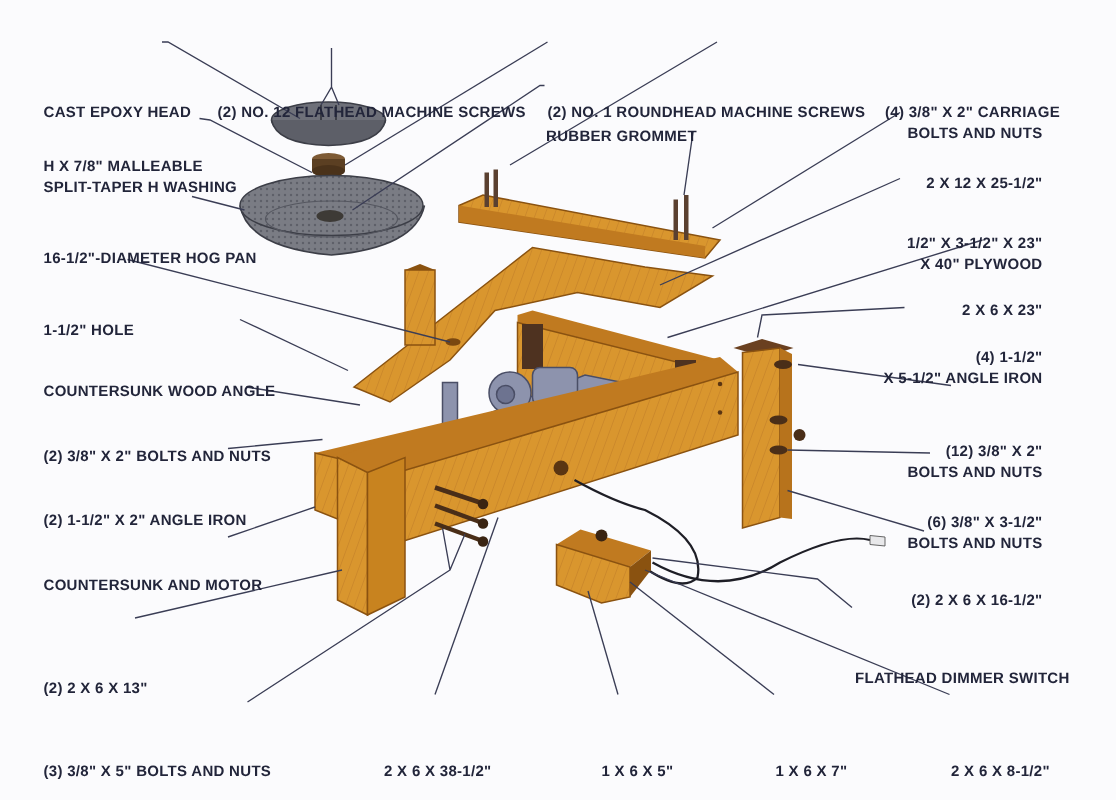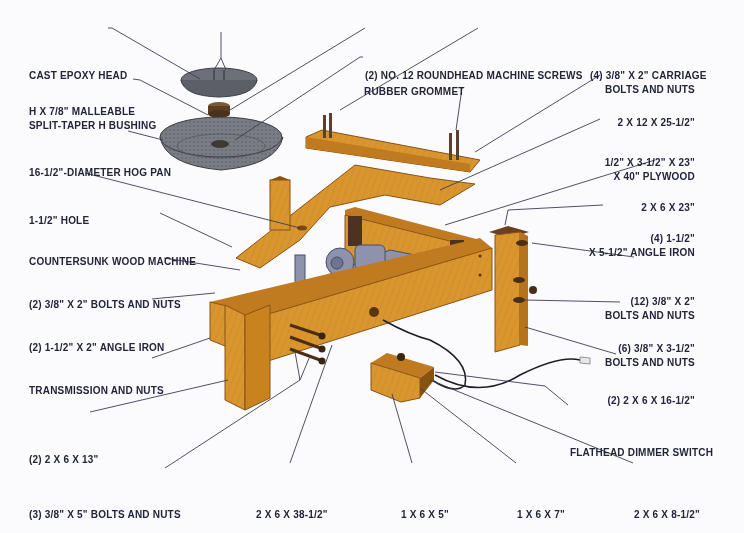--- a/index.html
+++ b/index.html
@@ -166,62 +166,63 @@
       <path d="M90 412 L228 380"></path>
       <path d="M165 468 L300 380 L295 352 M300 380 L310 356"></path>
       <path d="M290 463 L332 345"></path>
       <path d="M412 463 L392 394"></path>
       <path d="M516 463 L420 388"></path>
       <path d="M633 463 L430 380"></path>
     </g>
   </svg>
 
   <div class="lbl" style="left:29px;top:21px;">CAST EPOXY HEAD</div>
-  <div class="lbl" style="left:365px;top:21px;">(2) NO. 12 ROUNDHEAD MACHINE SCREWS</div>
+  <div class="lbl" style="left:145px;top:21px;">(2) NO. 12 FLATHEAD MACHINE SCREWS</div>
+  <div class="lbl" style="left:365px;top:21px;">(2) NO. 1 ROUNDHEAD MACHINE SCREWS</div>
   <div class="lbl r" style="left:590px;top:21px;width:105px;">
     <span>(4) 3/8" X 2" CARRIAGE</span>
     <span>BOLTS AND NUTS</span>
   </div>
 
   <div class="lbl" style="left:29px;top:57px;">
     <span>H X 7/8" MALLEABLE</span>
-    <span>SPLIT-TAPER H BUSHING</span>
+    <span>SPLIT-TAPER H WASHING</span>
   </div>
   <div class="lbl" style="left:364px;top:37px;">RUBBER GROMMET</div>
 
   <div class="lbl r" style="left:590px;top:68px;width:105px;">2 X 12 X 25-1/2"</div>
   <div class="lbl" style="left:29px;top:118px;">16-1/2"-DIAMETER HOG PAN</div>
   <div class="lbl r" style="left:580px;top:108px;width:115px;">
     <span>1/2" X 3-1/2" X 23"</span>
     <span>X 40" PLYWOOD</span>
   </div>
 
   <div class="lbl" style="left:29px;top:166px;">1-1/2" HOLE</div>
   <div class="lbl r" style="left:600px;top:153px;width:95px;">2 X 6 X 23"</div>
 
-  <div class="lbl" style="left:29px;top:207px;">COUNTERSUNK WOOD MACHINE</div>
+  <div class="lbl" style="left:29px;top:207px;">COUNTERSUNK WOOD ANGLE</div>
   <div class="lbl r" style="left:580px;top:184px;width:115px;">
     <span>(4) 1-1/2"</span>
     <span>X 5-1/2" ANGLE IRON</span>
   </div>
 
   <div class="lbl" style="left:29px;top:250px;">(2) 3/8" X 2" BOLTS AND NUTS</div>
   <div class="lbl r" style="left:600px;top:247px;width:95px;">
     <span>(12) 3/8" X 2"</span>
     <span>BOLTS AND NUTS</span>
   </div>
 
   <div class="lbl" style="left:29px;top:293px;">(2) 1-1/2" X 2" ANGLE IRON</div>
   <div class="lbl r" style="left:590px;top:294px;width:105px;">
     <span>(6) 3/8" X 3-1/2"</span>
     <span>BOLTS AND NUTS</span>
   </div>
 
   <div class="lbl" style="left:29px;top:336px;">
-    <span>TRANSMISSION AND NUTS</span>
+    <span>COUNTERSUNK AND MOTOR</span>
   </div>
   <div class="lbl r" style="left:595px;top:346px;width:100px;">(2) 2 X 6 X 16-1/2"</div>
 
   <div class="lbl" style="left:570px;top:398px;">FLATHEAD DIMMER SWITCH</div>
   <div class="lbl" style="left:29px;top:405px;">(2) 2 X 6 X 13"</div>
 
   <div class="lbl" style="left:29px;top:460px;">(3) 3/8" X 5" BOLTS AND NUTS</div>
   <div class="lbl" style="left:256px;top:460px;">2 X 6 X 38-1/2"</div>
   <div class="lbl" style="left:401px;top:460px;">1 X 6 X 5"</div>
   <div class="lbl" style="left:517px;top:460px;">1 X 6 X 7"</div>

